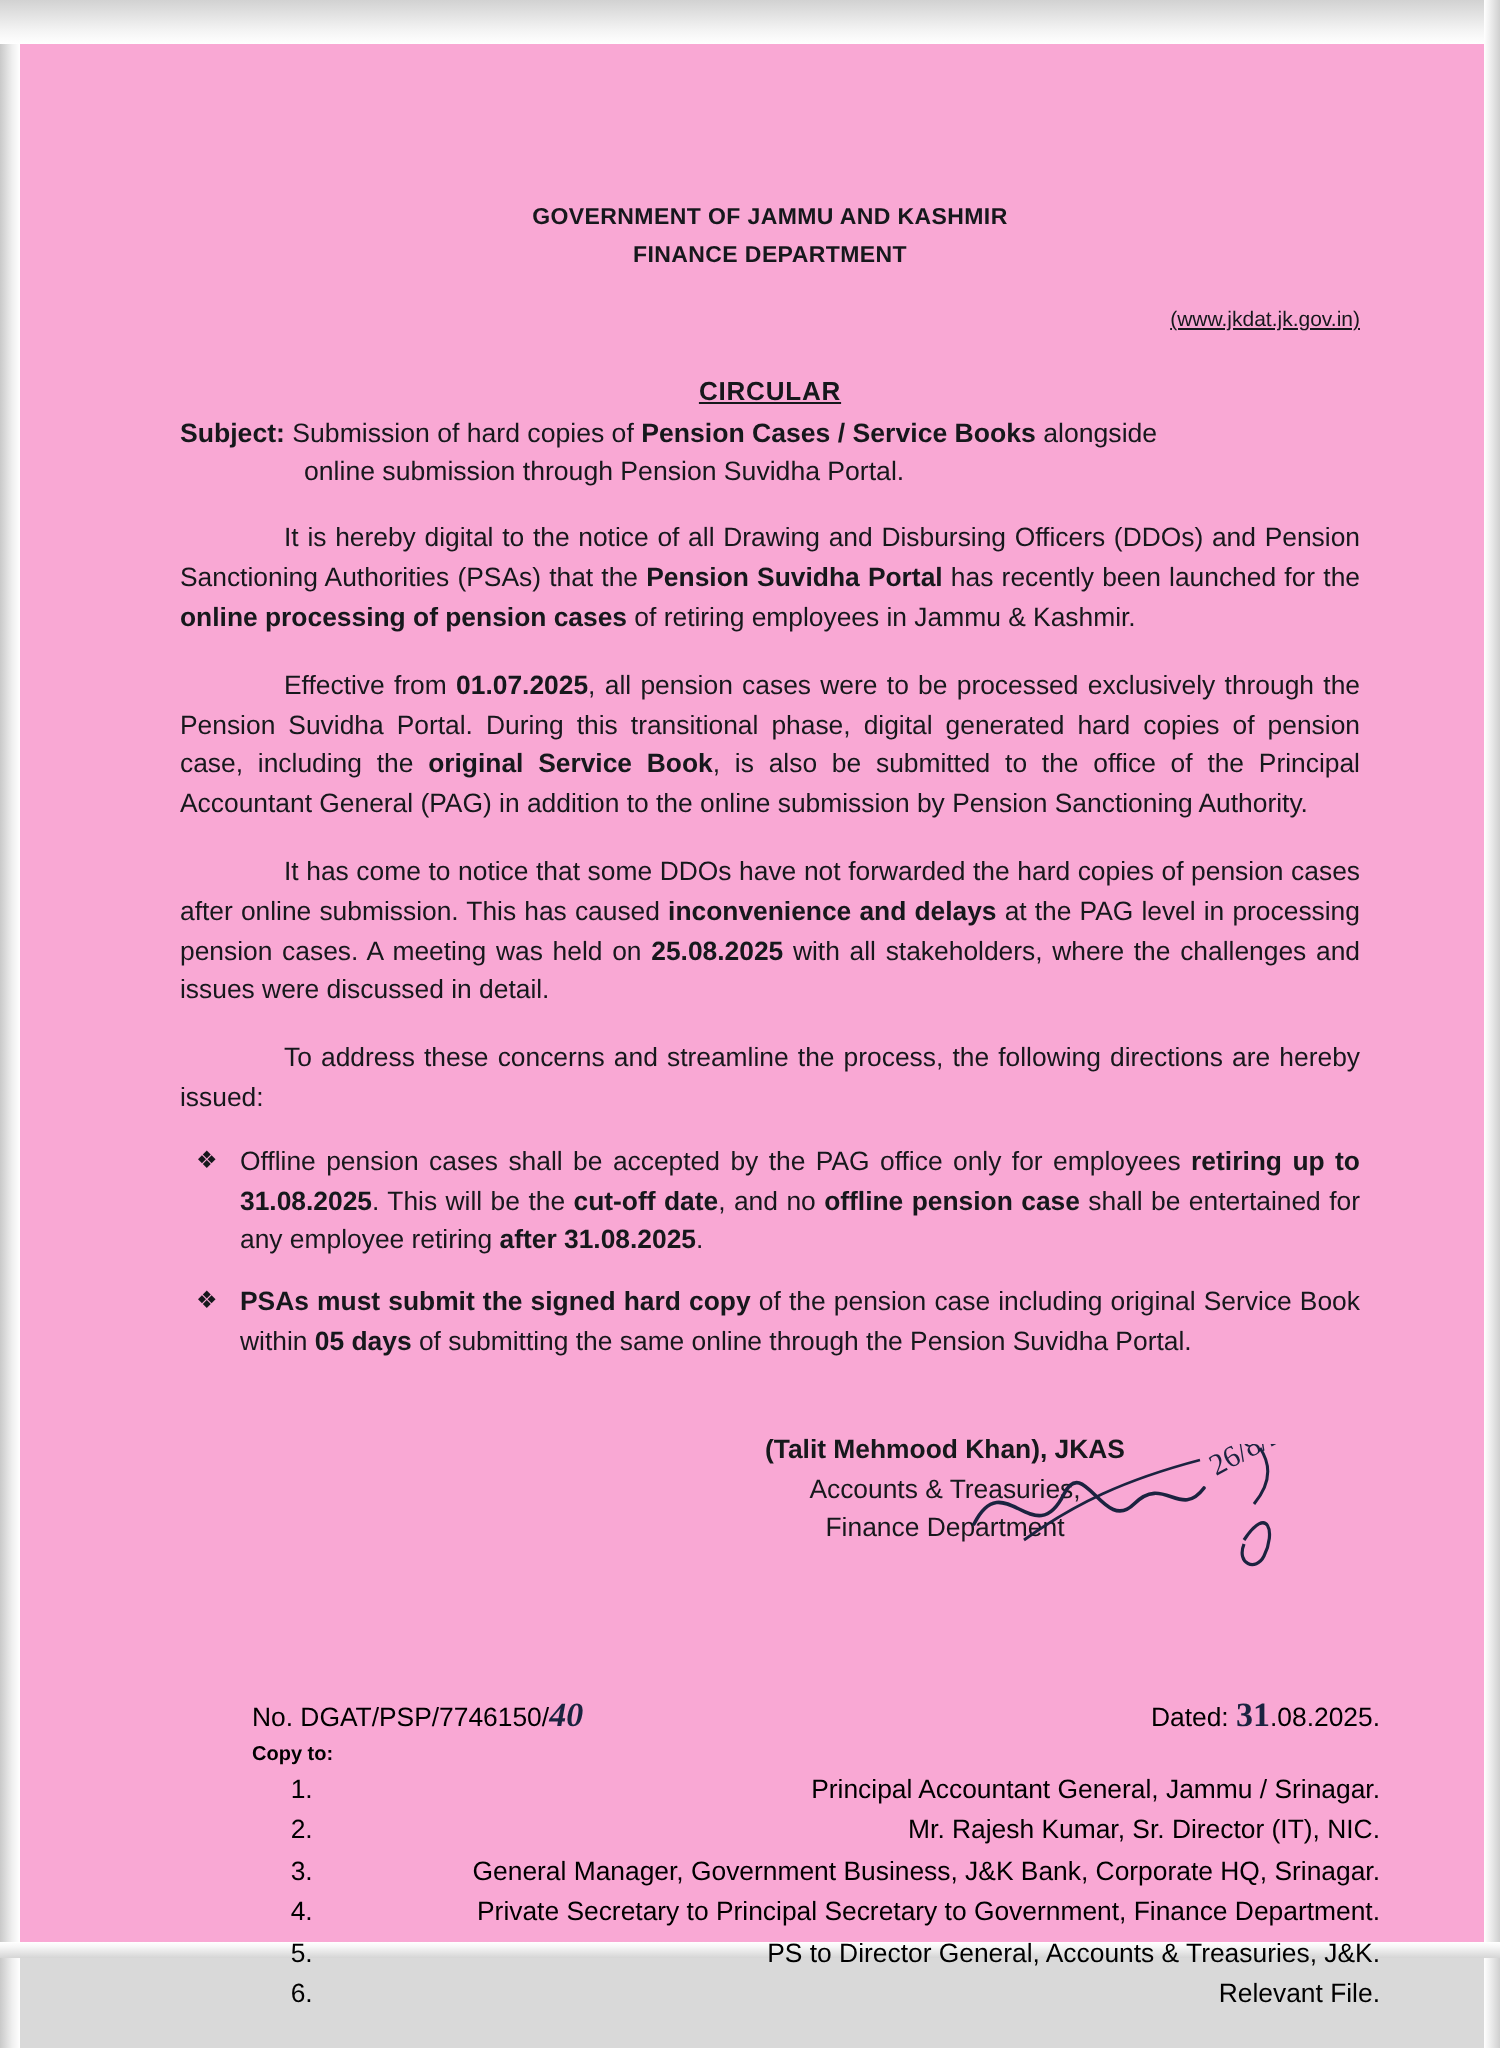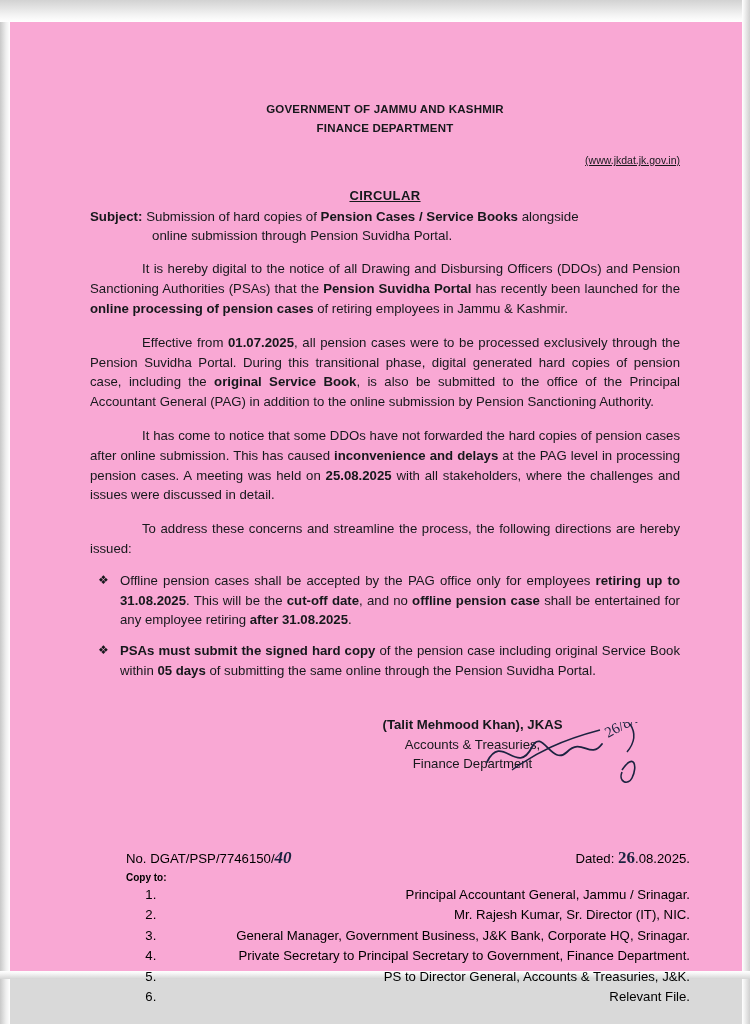--- a/index.html
+++ b/index.html
@@ -230,21 +230,21 @@
     <text x="126" y="16" font-family="Liberation Serif, serif" font-size="15" fill="#1b2340" transform="rotate(-28 126 16)">26/8/25</text>
   </svg>
 
   <div class="footer">
     <div class="footer-row">
       <div class="no-line">
         <span>No. DGAT/PSP/7746150/</span><span class="handwrite">40</span>
       </div>
       <div class="dated">
         <span>Dated:</span>
-        <span class="hw-date">26</span><span>.08.2025.</span>
+        <span class="hw-date">31</span><span>.08.2025.</span>
       </div>
     </div>
     <div class="copy-to">Copy to:</div>
     <ol class="copy-list" id="copylist">
         <li>Principal Accountant General, Jammu / Srinagar.</li>
         <li>Mr. Rajesh Kumar, Sr. Director (IT), NIC.</li>
         <li>General Manager, Government Business, J&amp;K Bank, Corporate HQ, Srinagar.</li>
         <li>Private Secretary to Principal Secretary to Government, Finance Department.</li>
         <li>PS to Director General, Accounts &amp; Treasuries, J&amp;K.</li>
         <li>Relevant File.</li>

